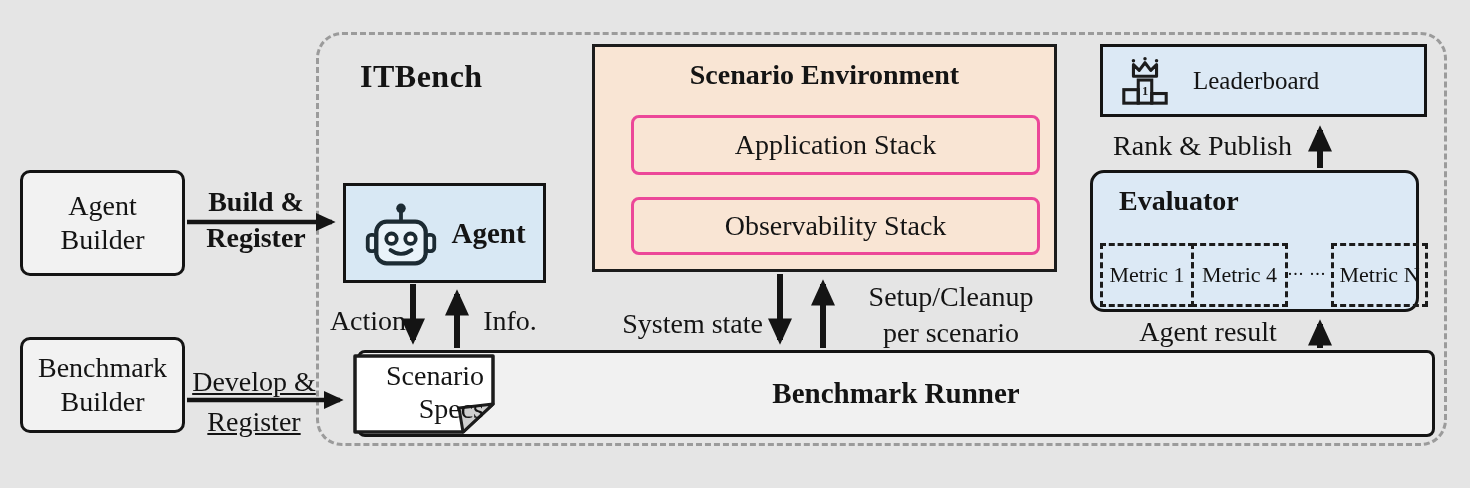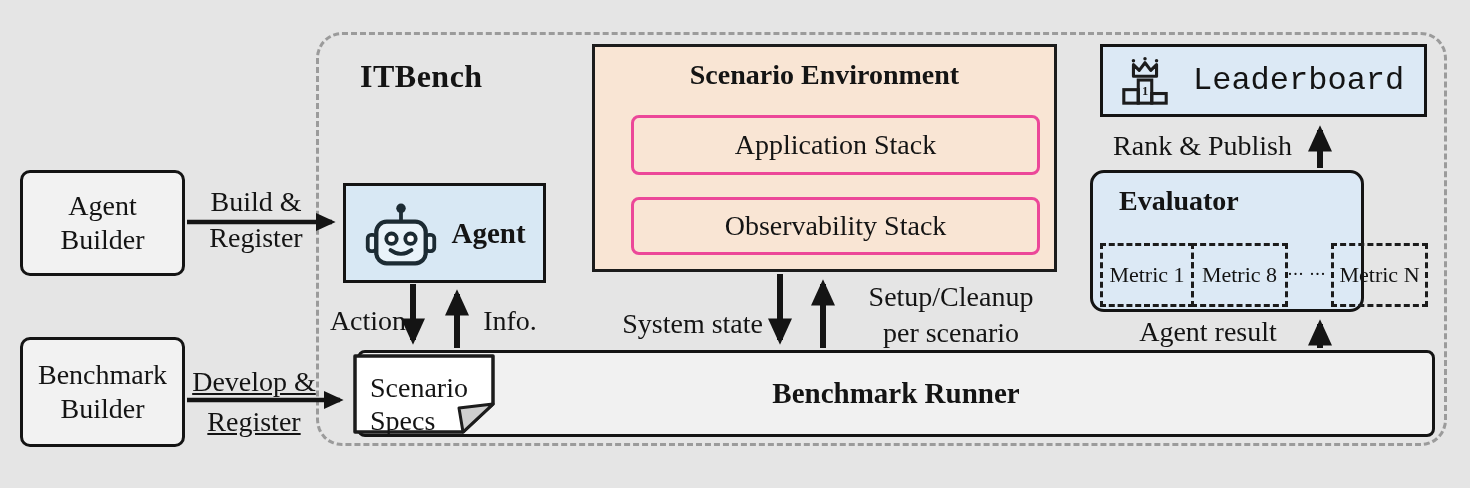--- a/index.html
+++ b/index.html
@@ -12,58 +12,58 @@
   .itbench-frame{
     left:316px;top:32px;width:1131px;height:414px;
     border:3px dashed #9b9b9b;border-radius:26px;background:transparent;
   }
   .itbench-title{left:360px;top:58px;font-size:32px;font-weight:bold;letter-spacing:.5px;}
   
   .box{border:3.5px solid #141414;display:flex;align-items:center;justify-content:center;}
   .graybox{background:#f2f2f2;border-radius:10px;flex-direction:column;
     font-size:28px;line-height:1.22;text-align:center;}
   .agent-builder{left:20px;top:170px;width:165px;height:106px;}
-  .benchmark-builder{left:20px;top:337px;width:165px;height:110px;text-align:right;}
+  .benchmark-builder{left:20px;top:337px;width:165px;height:96px;text-align:right;}
   
   .agent-box{left:343px;top:183px;width:203px;height:100px;background:#d8e8f4;gap:12px;}
   .agent-box .label{font-size:29px;font-weight:bold;}
   
   .scenario-env{left:592px;top:44px;width:465px;height:228px;background:#f9e5d4;
     border:3px solid #1c1c1c;}
   .scenario-env .title{position:absolute;top:12px;left:0;width:100%;text-align:center;
     font-size:28px;font-weight:bold;}
   .stack-box{border:3px solid #ec4899;border-radius:8px;background:#f9e5d4;
     display:flex;align-items:center;justify-content:center;font-size:28px;}
   .app-stack{left:36px;top:68px;width:409px;height:60px;}
   .obs-stack{left:36px;top:150px;width:409px;height:58px;border-radius:8px;}
   
   .leaderboard{left:1100px;top:44px;width:327px;height:73px;background:#dce9f5;
     justify-content:flex-start;padding-left:16px;gap:22px;}
-  .leaderboard .label{font-size:32px;font-family:Liberation Mono, monospace;}
+  .leaderboard .label{font-size:25px;}
   
-  .evaluator{left:1090px;top:170px;width:274px;height:142px;background:#dce9f5;
+  .evaluator{left:1090px;top:170px;width:329px;height:142px;background:#dce9f5;
     border-radius:14px;display:block;}
   .evaluator .title{position:absolute;left:26px;top:12px;font-size:28px;font-weight:bold;}
   .metric{position:absolute;top:70px;height:58px;border:3px dashed #1c1c1c;
     display:flex;align-items:center;justify-content:center;font-size:22px;background:transparent;}
   .metric-1{left:7px;width:88px;}
   .metric-2{left:98px;width:91px;}
   .metric-n{left:238px;width:91px;}
   .metric-dots{position:absolute;left:191px;top:86px;width:46px;text-align:center;
     font-size:18px;letter-spacing:1px;}
   
   .runner{left:357px;top:350px;width:1078px;height:87px;background:#f1f1f1;border-radius:8px;}
   .runner .label{font-size:29px;font-weight:bold;}
   
   .specs-doc{left:350px;top:352px;width:148px;height:84px;}
-  .specs-doc .doc-text{position:absolute;left:0;top:19px;width:134px;text-align:left;
-    font-size:28px;line-height:1.18;margin-left:20px;}
+  .specs-doc .doc-text{position:absolute;left:0;top:7px;width:134px;text-align:right;
+    font-size:28px;line-height:1.18;}
   
   .edge-label{font-size:28px;text-align:center;line-height:1.3;}
-  .lbl-build{left:196px;top:184px;width:120px;}
+  .lbl-build{left:196px;top:184px;width:120px;font-weight:bold;}
   .lbl-develop{left:184px;top:362px;width:140px;line-height:1.42;text-decoration:underline;}
   .lbl-action{left:322px;top:303px;width:92px;}
   .lbl-info{left:470px;top:303px;width:80px;}
   .lbl-system{left:598px;top:306px;width:165px;text-align:right;}
   .lbl-setup{left:842px;top:279px;width:218px;line-height:1.28;}
   .lbl-rank{left:1100px;top:128px;width:205px;}
   .lbl-agentresult{left:1128px;top:314px;width:160px;}
   .arrow-layer{left:0;top:0;width:1470px;height:488px;pointer-events:none;}
 </style>
 </head>
@@ -135,21 +135,21 @@
     </svg>
     <span class="label">Leaderboard</span>
   </div>
 
   <div class="abs box evaluator">
     <div class="title">Evaluator</div>
     <div class="metric metric-1">
       <span>Metric 1</span>
     </div>
     <div class="metric metric-2">
-      <span>Metric 8</span>
+      <span>Metric 4</span>
     </div>
     <div class="metric-dots">... ...</div>
     <div class="metric metric-n">
       <span>Metric N</span>
     </div>
   </div>
 
   <div class="abs edge-label lbl-build">
     <div>Build &amp;</div>
     <div>Register</div>

